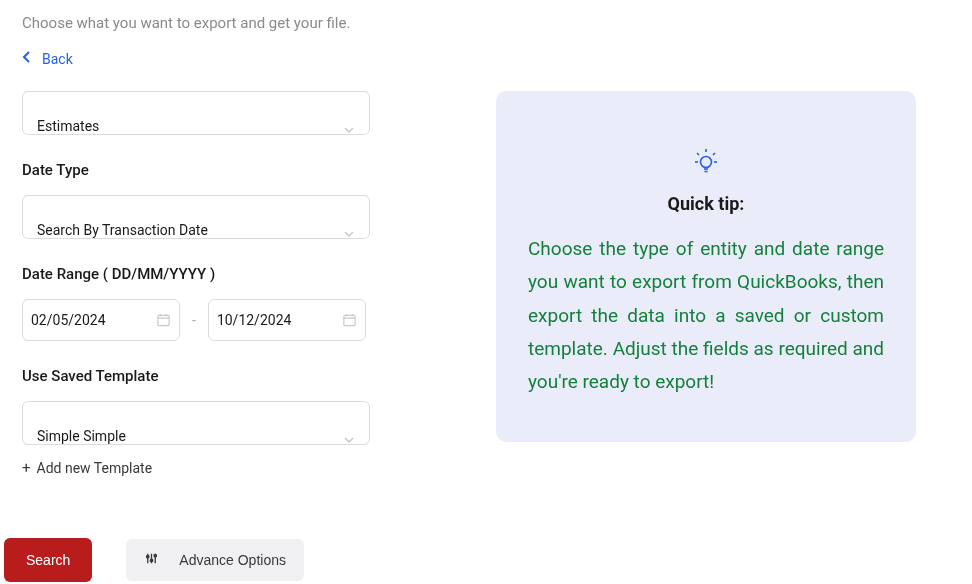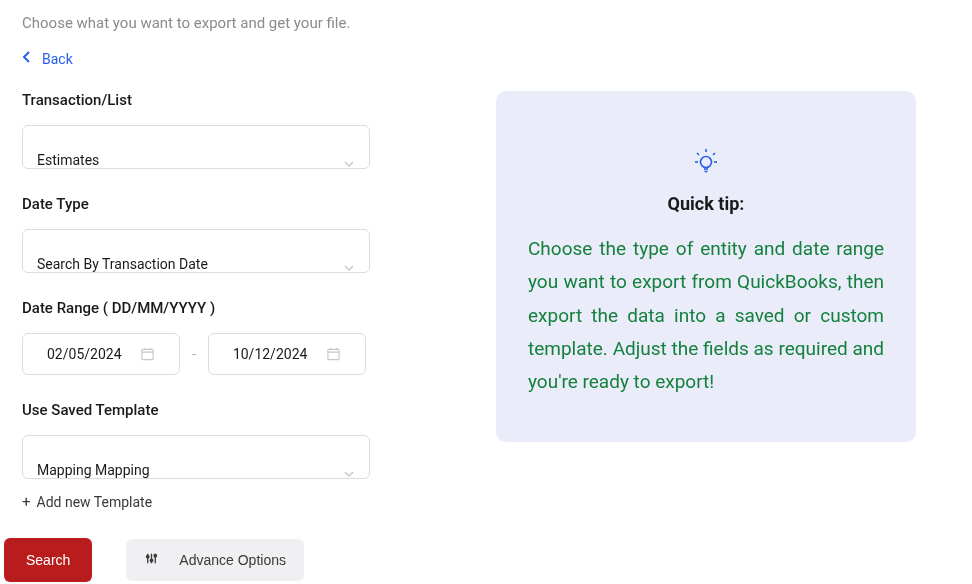--- a/index.html
+++ b/index.html
@@ -72,21 +72,21 @@
       gap: 12px;
     }
     .date-input {
       display: flex;
       align-items: center;
       justify-content: space-between;
       width: 158px;
       height: 42px;
       border: 1px solid #dcdce0;
       border-radius: 6px;
-      padding: 0 24px;
+      padding: 0 8px;
       background: #fff;
       cursor: pointer;
       font-size: 14px;
       color: #1a1a1a;
     }
     .date-input .cal-icon {
       color: #c7c7cc;
       display: flex;
       align-items: center;
     }
@@ -178,21 +178,20 @@
         <path d="M7 2 L2 7 L7 12"></path>
       </svg>
   </span>
   <span>Back</span>
 </div>
 
 <div class="page">
   <div class="left-col">
 
     <div class="section">
-      <div class="label">Transaction/List</div>
       <div class="select">
         <span>Estimates</span>
         <span class="chevron">
           <svg viewBox="0 0 12 8" fill="none" stroke="currentColor" stroke-width="1.5">
               <path d="M2 2 L6 6 L10 2"></path>
             </svg>
         </span>
       </div>
     </div>
 
@@ -229,21 +228,21 @@
                 <path d="M2 6 L14 6 M5 1.5 L5 4 M11 1.5 L11 4"></path>
               </svg>
           </span>
         </div>
       </div>
     </div>
 
     <div class="section">
       <div class="label">Use Saved Template</div>
       <div class="select">
-        <span>Mapping Mapping</span>
+        <span>Simple Simple</span>
         <span class="chevron">
           <svg viewBox="0 0 12 8" fill="none" stroke="currentColor" stroke-width="1.5">
               <path d="M2 2 L6 6 L10 2"></path>
             </svg>
         </span>
       </div>
       <div class="add-template">
         <span class="plus-icon">+</span>
         <span>Add new Template</span>
       </div>

